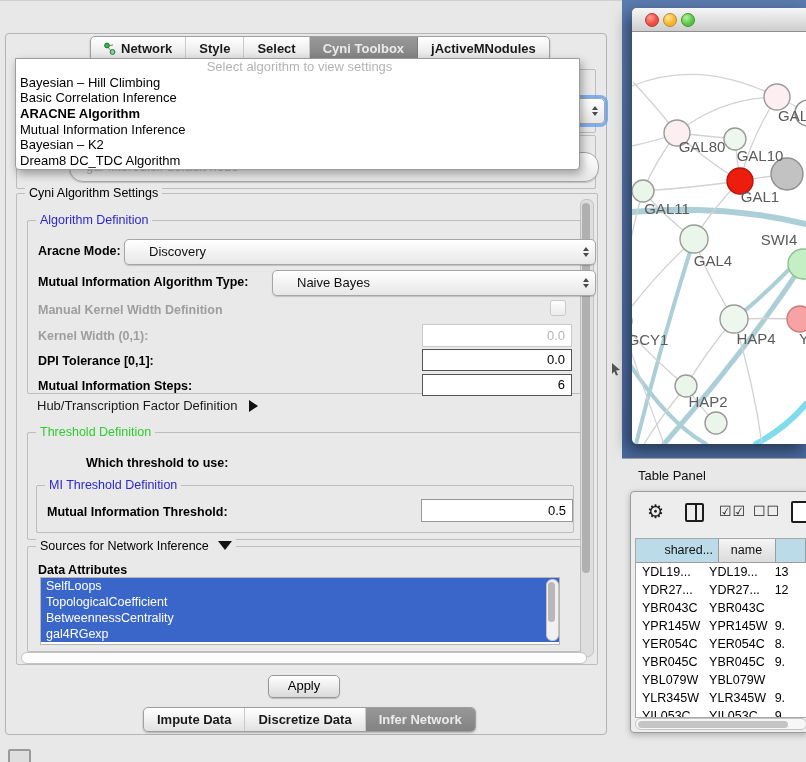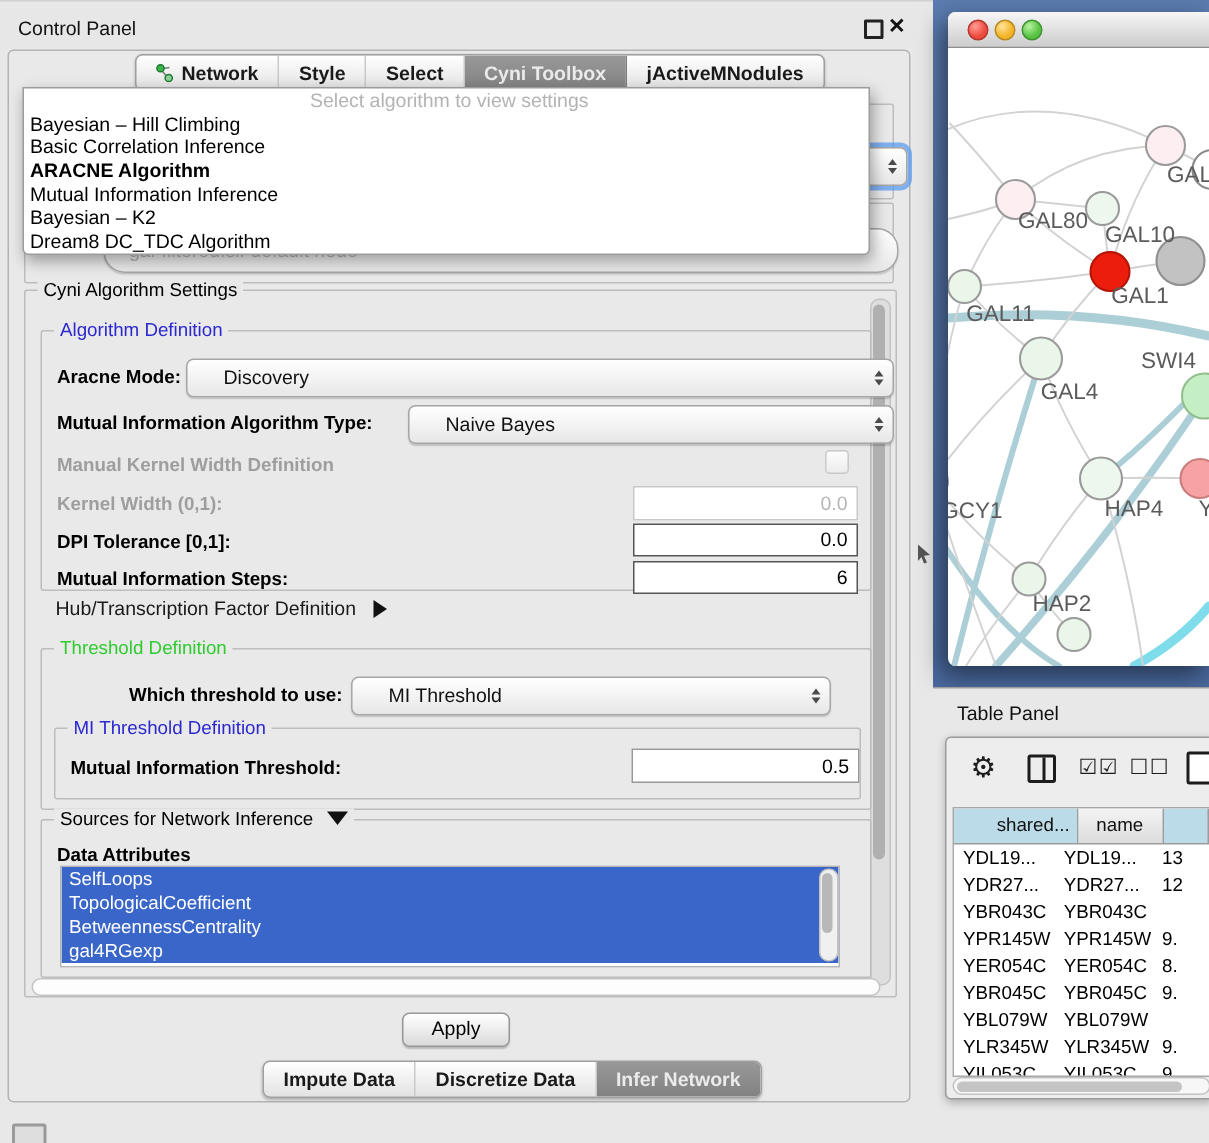--- a/index.html
+++ b/index.html
@@ -17,21 +17,21 @@
            border:1px solid #b4b4b4;border-radius:4px;}
   
   .seg{display:flex;height:23px;border:1px solid #9f9f9f;border-radius:5px;
        background:linear-gradient(#ffffff,#e2e2e2);overflow:hidden;
        box-shadow:0 1px 2px rgba(0,0,0,0.25);}
   .seg .tab{padding:0 13px;font-size:13px;font-weight:bold;line-height:22px;color:#1a1a1a;
             border-right:1px solid #c9c9c9;display:flex;align-items:center;gap:5px;white-space:nowrap;}
   .seg .tab:last-child{border-right:none;align-items:flex-end;}
   .seg .tab.sel{background:linear-gradient(#989898,#828282);color:#ebebeb;border-right-color:#7d7d7d;}
   .top-tabs{left:90px;top:35px;}
-  .bottom-tabs{left:143px;top:706px;margin-left:32px;}
+  .bottom-tabs{left:143px;top:706px;}
   
   .groupbox{border:1px solid #bdbdbd;border-radius:2px;background:#e9e9e9;}
   .legend{position:absolute;top:-8px;left:8px;background:#e9e9e9;padding:0 4px;
           font-size:12.5px;color:#000;white-space:nowrap;}
   .legend.blue{color:#2b28cf;}
   .legend.green{color:#2ecc2e;}
   .combo{border:1px solid #a6a6a6;border-radius:5px;background:linear-gradient(#ffffff,#e7e7e7);
          box-shadow:0 1px 1px rgba(0,0,0,0.18);font-size:13px;color:#111;padding-left:24px;}
   .combo .arrows{position:absolute;right:6px;top:50%;transform:translateY(-50%);
                  display:flex;flex-direction:column;align-items:center;gap:2px;}
@@ -96,25 +96,20 @@
   .gc{padding-left:6px;line-height:18px;white-space:nowrap;overflow:hidden;}
   .mini-icon{left:8px;top:748px;width:19px;height:18px;border:2px solid #9a9a9a;
              background:#dedede;border-radius:2px;}
   svg text{font-family:"Liberation Sans",sans-serif;}
 </style>
 </head>
 <body>
 
 <div class="abs left-dock">
 
-  <div class="abs cp-titlebar">
-    <div class="abs cp-title">Control Panel</div>
-    <div class="abs float-icon"></div>
-    <div class="abs close-icon">✕</div>
-  </div>
 
   <div class="abs cp-body"></div>
 
   <div class="abs seg top-tabs" id="top-tabs">
       <div class="tab">
         <svg width="12" height="13" viewBox="0 0 12 13">
           <line x1="3" y1="4" x2="8" y2="10" stroke="#7a7a7a"></line>
           <line x1="3" y1="4" x2="9" y2="3" stroke="#7a7a7a"></line>
           <circle cx="3" cy="3.5" r="2.4" fill="#39b54a" stroke="#1e7a2e"></circle>
           <circle cx="8.5" cy="10" r="2.4" fill="#8fd19e" stroke="#1e7a2e"></circle>
@@ -200,27 +195,20 @@
 
     <div class="abs lbl plain" style="left:20px;top:204px;">
       <span>Hub/Transcription Factor Definition</span>
       <span style="display:inline-block;margin-left:8px;width:0;height:0;border-top:6px solid transparent;border-bottom:6px solid transparent;border-left:9px solid #111;vertical-align:-2px;"></span>
     </div>
 
     <div class="abs groupbox" style="left:10px;top:238px;width:552px;height:106px;">
       <div class="legend green">Threshold Definition</div>
 
       <div class="abs lbl" style="left:58px;top:23px;">Which threshold to use:</div>
-      <div class="abs combo" style="left:206px;top:18px;width:294px;height:24px;line-height:23px;">
-        <span>MI Threshold</span>
-        <span class="arrows">
-            <span class="tri-up"></span>
-            <span class="tri-dn"></span>
-          </span>
-      </div>
 
       <div class="abs groupbox" style="left:8px;top:52px;width:536px;height:46px;">
         <div class="legend blue">MI Threshold Definition</div>
         <div class="abs lbl" style="left:10px;top:19px;">Mutual Information Threshold:</div>
         <div class="abs field" style="left:384px;top:13px;width:144px;height:21px;line-height:21px;">0.5</div>
       </div>
     </div>
 
     <div class="abs groupbox" style="left:10px;top:352px;width:552px;height:104px;">
       <div class="legend">

